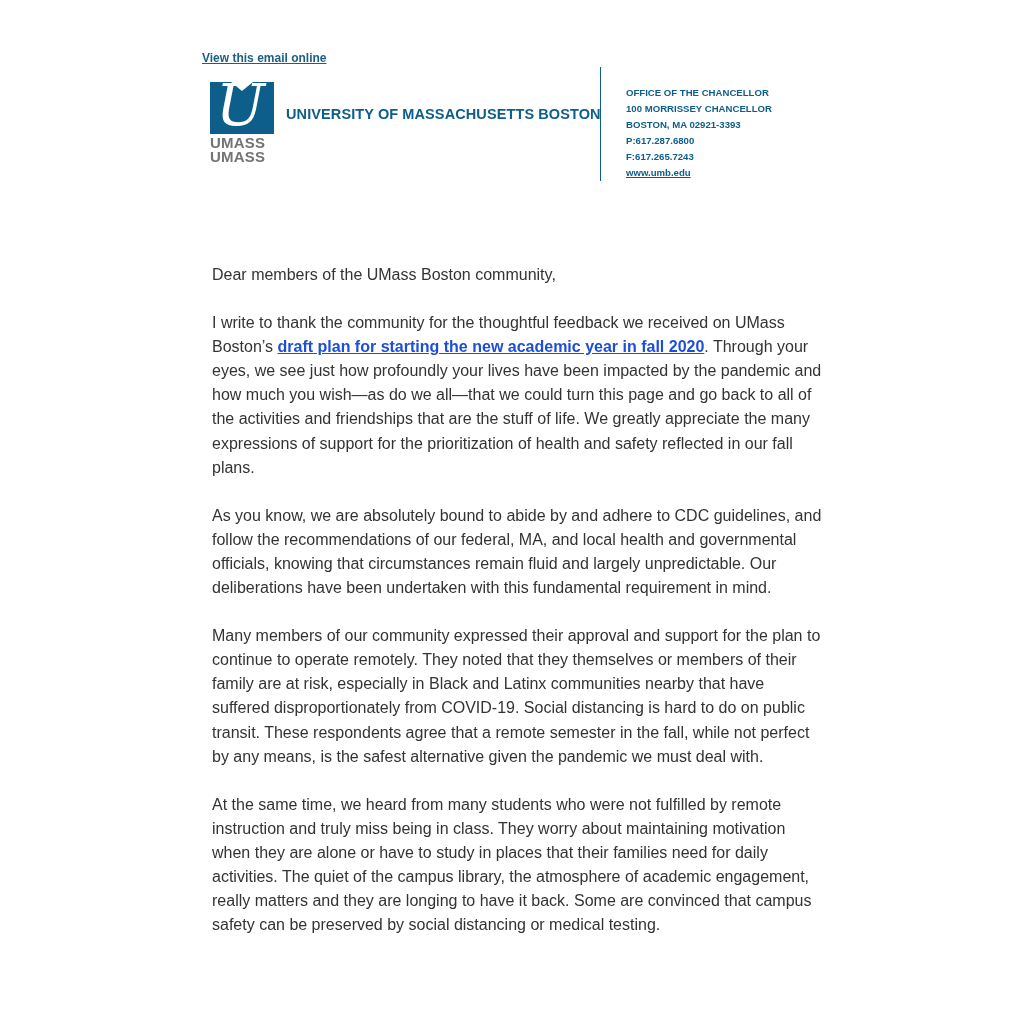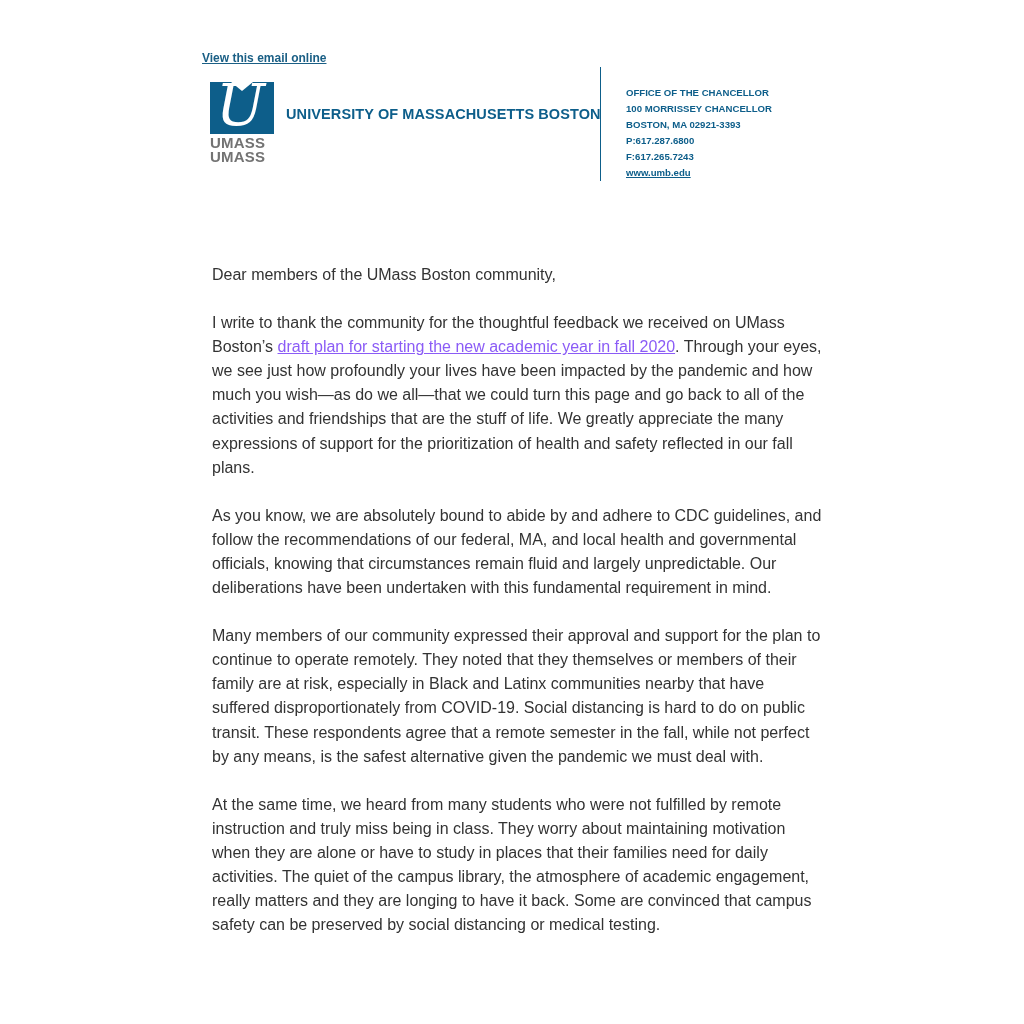--- a/index.html
+++ b/index.html
@@ -19,21 +19,21 @@
                font-size: 15px; line-height: 14px; letter-spacing: 0.2px; }
   .univ-name { position: absolute; left: 76px; top: 40px; font-weight: bold; font-size: 14.5px;
                color: #0d5e8a; letter-spacing: 0.1px; white-space: nowrap; }
   .divider { position: absolute; left: 390px; top: 1px; width: 1px; height: 114px; background: #0d5e8a; }
   .contact { position: absolute; left: 416px; top: 19px; font-size: 9.6px; font-weight: bold;
              color: #0d5e8a; line-height: 16px; }
   .contact a { color: #0d5e8a; text-decoration: underline; }
   .letter { position: absolute; left: 212px; top: 228px; width: 610px; font-size: 16px;
             line-height: 24.1px; color: #333333; margin-top: 35px; }
   .letter p { margin: 0 0 24px 0; }
-  .letter a { color: #8b5cf6; font-weight: normal; text-decoration: underline; }
+  .letter a { color: #1d4ed8; font-weight: bold; text-decoration: underline; }
 </style>
 </head>
 <body>
 
 <a class="view-online" href="#">View this email online</a>
 
 <div class="header">
   <div class="logo">
     <div class="logo-mark">
       <div class="logo-notch"></div>

